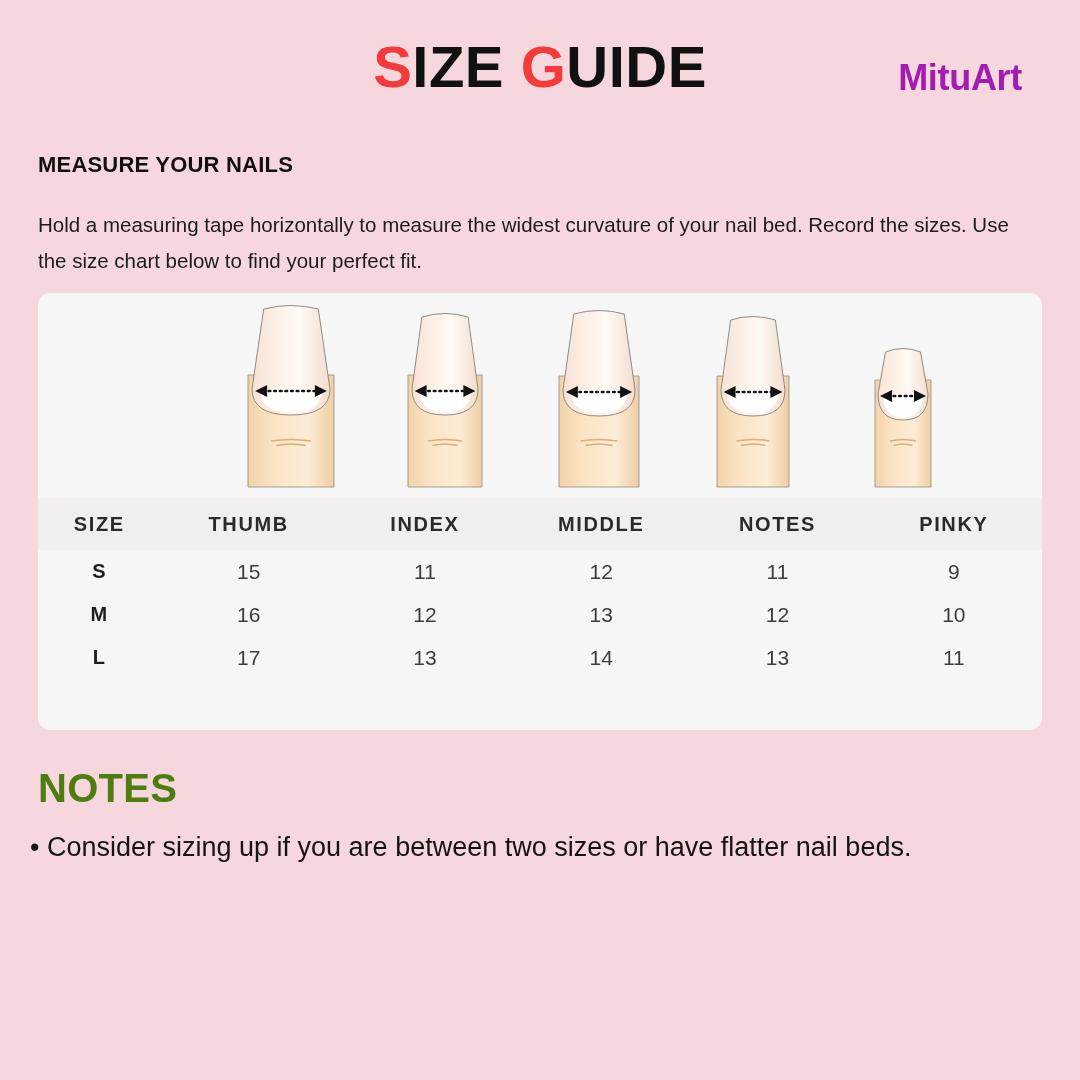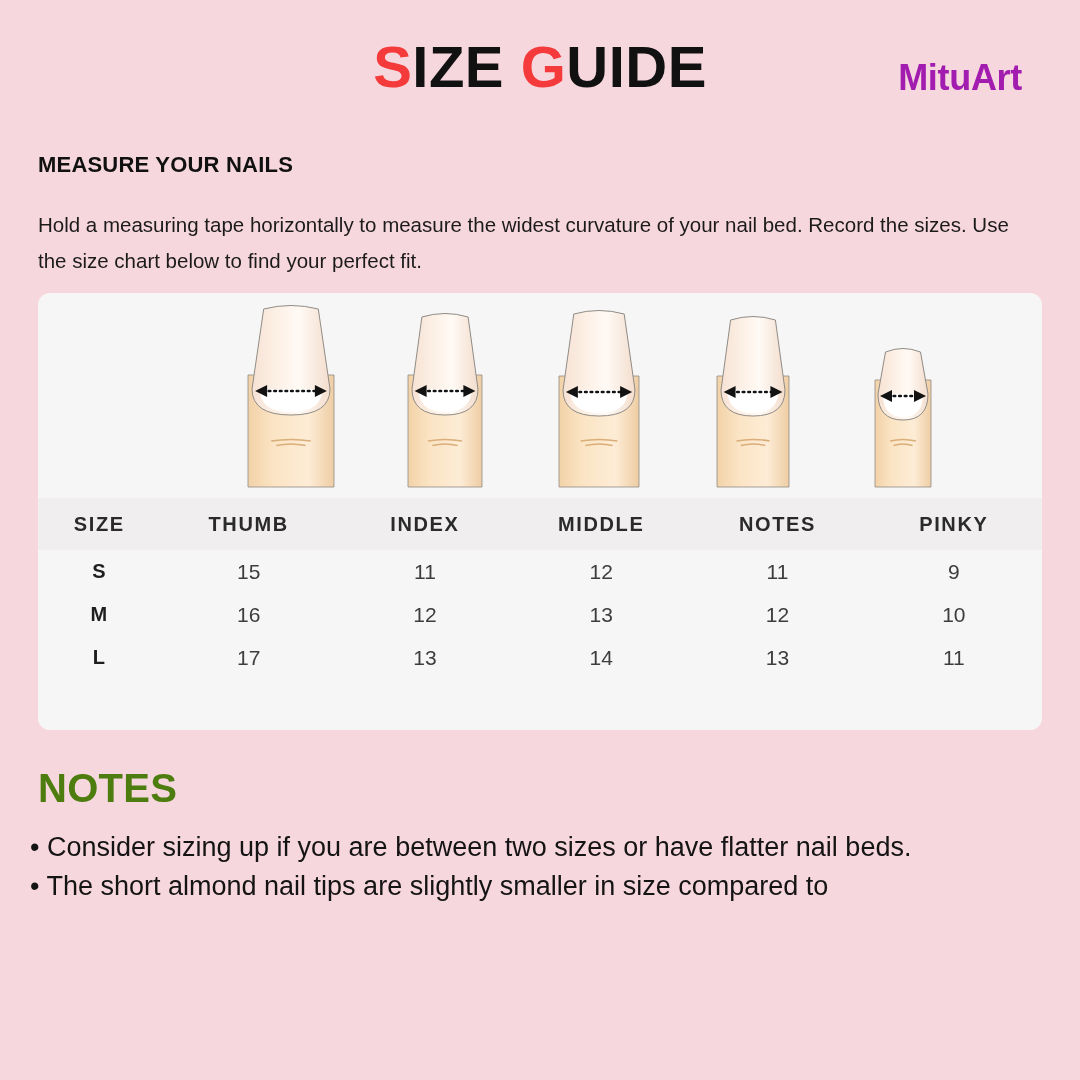--- a/index.html
+++ b/index.html
@@ -308,14 +308,13 @@
           <td>11</td>
         </tr>
       </tbody>
   </table>
 
 </div>
 
 <div id="notes-heading">NOTES</div>
 <div id="notes-list">
     <div class="note-line">• Consider sizing up if you are between two sizes or have flatter nail beds.</div>
-    <div class="note-line">• The short almond nail tips are slightly smaller in size compared to</div>
   </div>
 
 </body></html>

